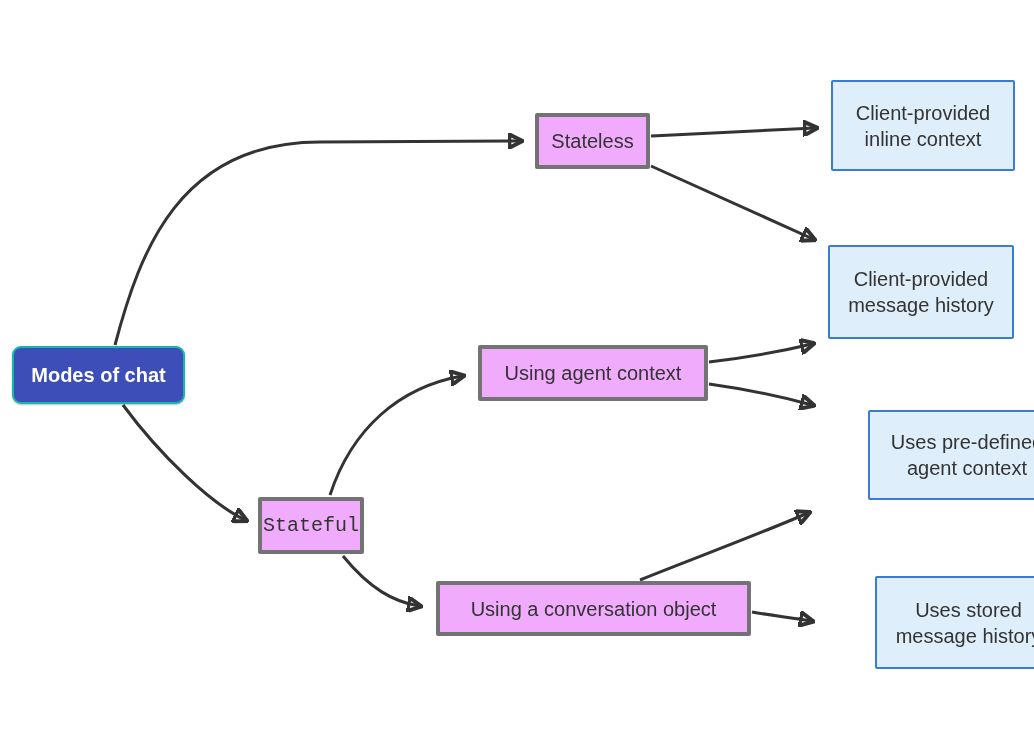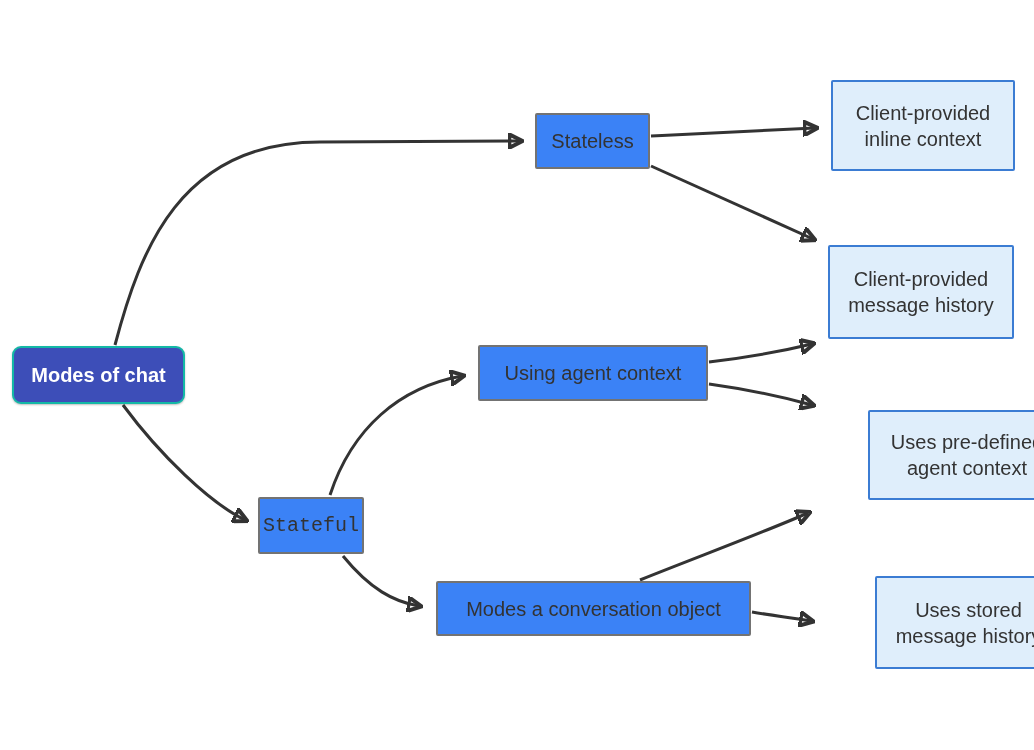--- a/index.html
+++ b/index.html
@@ -43,22 +43,22 @@
   }
   .node.root {
     background: #3d4eb8;
     border: 2px solid #14b8a6;
     border-radius: 9px;
     color: #ffffff;
     font-weight: bold;
     box-shadow: 0 1px 2px rgba(0,0,0,0.25);
   }
   .node.branch {
-    background: #3b82f6;
-    border: 2px solid #737373;
+    background: #f0abfc;
+    border: 4px solid #737373;
     border-radius: 2px;
   }
   .node.leaf {
     background: #dfeefb;
     border: 2px solid #3b7cd3;
     border-radius: 2px;
     padding: 0 10px;
   }
 </style>
 </head>
@@ -85,21 +85,21 @@
   </svg>
 
   <div class="node root" style="left:12px; top:346px; width:173px; height:58px;">Modes of chat</div>
 
   <div class="node branch" style="left:535px; top:113px; width:115px; height:56px;">Stateless</div>
 
   <div class="node branch" style="left:258px; top:497px; width:106px; height:57px;font-family:Liberation Mono, monospace;">Stateful</div>
 
   <div class="node branch" style="left:478px; top:345px; width:230px; height:56px;">Using agent context</div>
 
-  <div class="node branch" style="left:436px; top:581px; width:315px; height:55px;">Modes a conversation object</div>
+  <div class="node branch" style="left:436px; top:581px; width:315px; height:55px;">Using a conversation object</div>
 
   <div class="node leaf" style="left:831px; top:80px; width:184px; height:91px;">Client-provided
 inline context</div>
 
   <div class="node leaf" style="left:828px; top:245px; width:186px; height:94px;">Client-provided
 message history</div>
 
   <div class="node leaf" style="left:824px; top:410px; width:198px; height:90px;margin-left:44px;">Uses pre-defined
 agent context</div>
 

